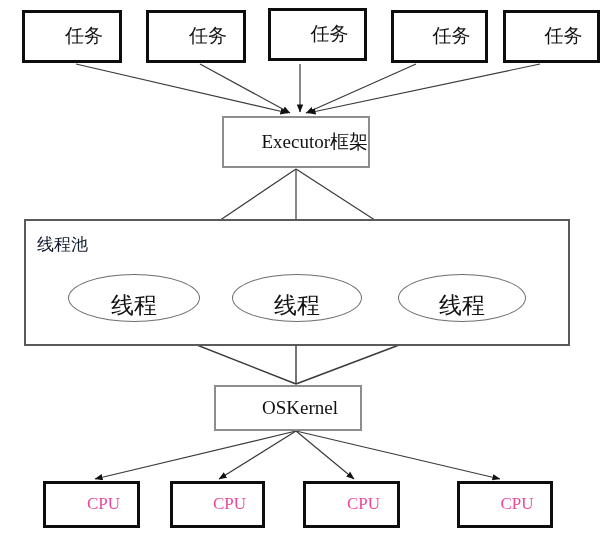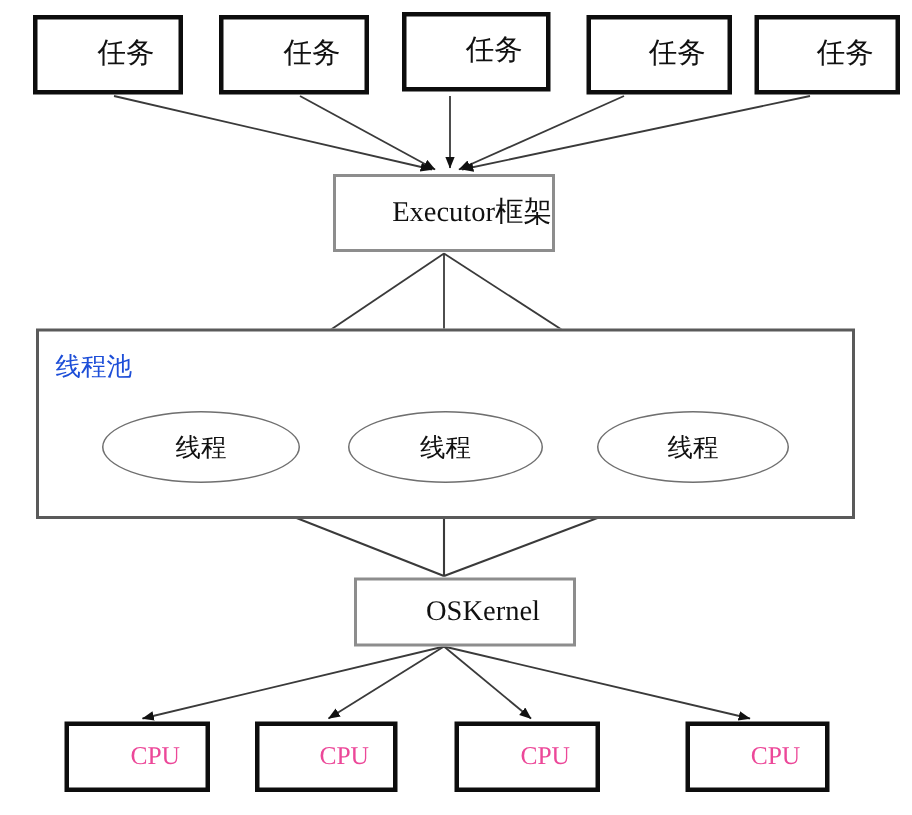--- a/index.html
+++ b/index.html
@@ -53,34 +53,34 @@
   .pool-box {
     position: absolute;
     box-sizing: border-box;
     border: 2px solid #5a5a5a;
     background: #ffffff;
     z-index: 1;
   }
   .pool-label {
     position: absolute;
     font-size: 17px;
-    color: #1d4ed8;
+    color: #0f172a;
     z-index: 4;
     white-space: nowrap;
   }
   .node-thread {
     position: absolute;
     box-sizing: border-box;
     border: 1px solid #6f6f6f;
     border-radius: 50%;
     background: #ffffff;
     display: flex;
-    align-items: center;
+    align-items: flex-end;
     justify-content: center;
-    font-size: 17px;
+    font-size: 23px;
     color: #111111;
     z-index: 3;
   }
 </style>
 </head>
 <body>
 
 <div id="diagram-root">
 
   <svg id="edge-layer" viewBox="0 0 608 543">
@@ -144,21 +144,21 @@
   <div class="node-thread" style="left:68px; top:274px; width:132px; height:48px;">
     <span>线程</span>
   </div>
   <div class="node-thread" style="left:232px; top:274px; width:130px; height:48px;">
     <span>线程</span>
   </div>
   <div class="node-thread" style="left:398px; top:274px; width:128px; height:48px;">
     <span>线程</span>
   </div>
 
-  <div class="node node-gray" style="left:236px; top:385px; width:148px; height:46px;">
+  <div class="node node-gray" style="left:214px; top:385px; width:148px; height:46px;">
     <span>OSKernel</span>
   </div>
 
   <div class="node node-cpu" style="left:43px; top:481px; width:97px; height:47px;">
     <span>CPU</span>
   </div>
   <div class="node node-cpu" style="left:170px; top:481px; width:95px; height:47px;">
     <span>CPU</span>
   </div>
   <div class="node node-cpu" style="left:303px; top:481px; width:97px; height:47px;">

